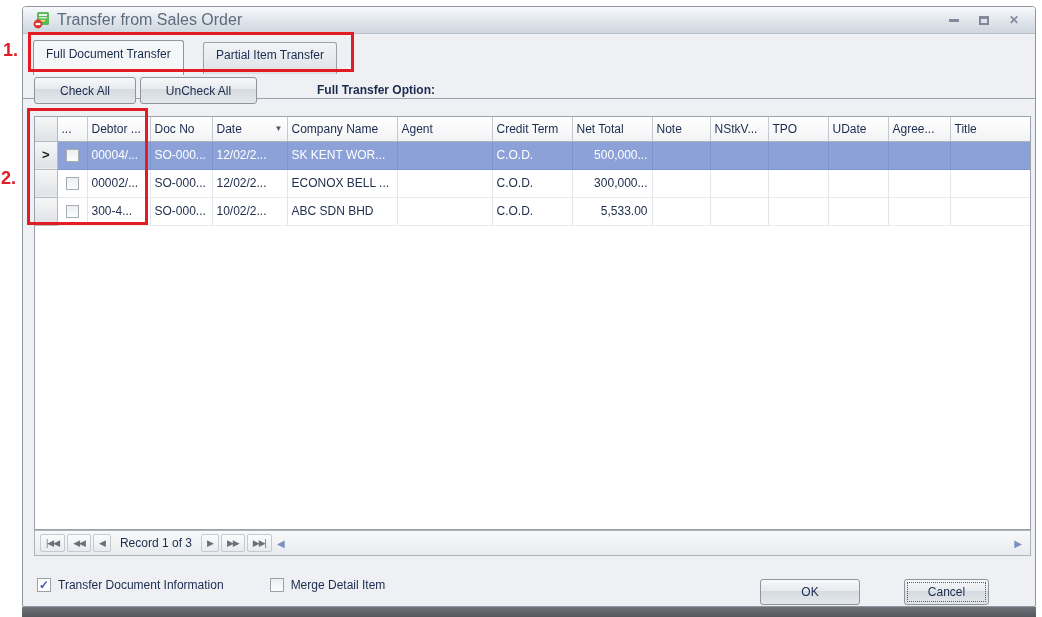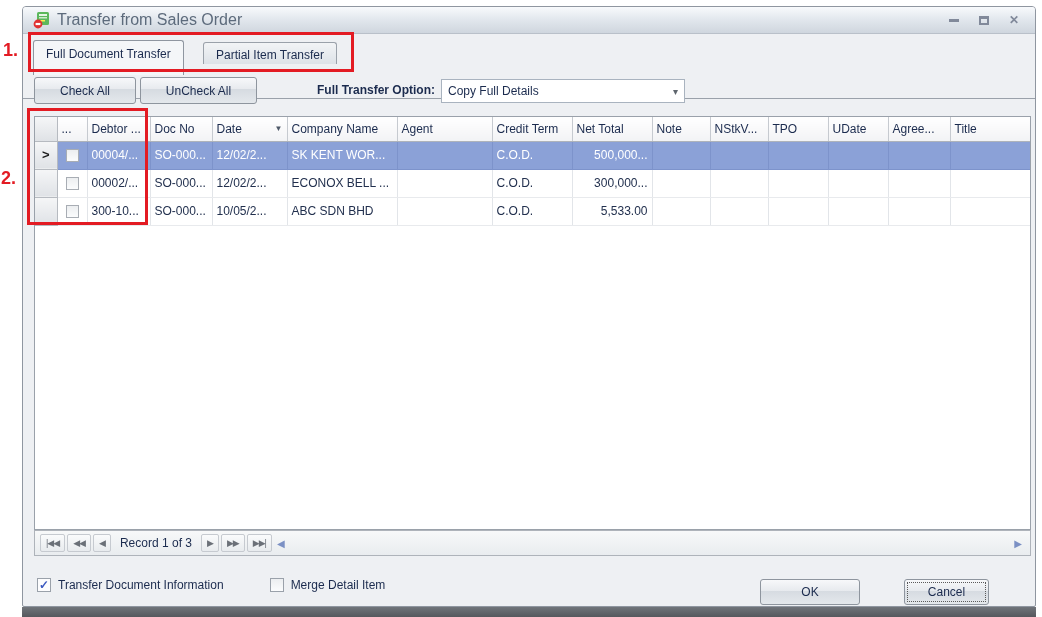--- a/index.html
+++ b/index.html
@@ -21,21 +21,21 @@
   .appicon { width:17px; height:17px; margin-right:7px; flex:0 0 auto; }
   .title { color:#5d6b7c; font-size:16px; }
   .wincontrols { margin-left:auto; display:flex; align-items:center; gap:20px; padding-right:6px; }
   .wc { color:#81899a; font-weight:bold; font-size:12px; cursor:default; display:flex; align-items:center; }
   .minbar { display:inline-block; width:10px; height:3px; background:#81899a; }
   .maxbox { display:inline-block; width:10px; height:9px; border:2px solid #81899a; border-top-width:3px; }
 
   
   .tabstrip { position:absolute; left:0; top:32px; width:100%; height:28px; }
   .tabline { position:absolute; left:0; top:59px; width:100%; height:0; border-top:1px solid #9aa1aa; }
-  .tab { position:absolute; top:3px; height:22px; line-height:24px; padding:0 12px;
+  .tab { position:absolute; top:3px; height:32px; line-height:24px; padding:0 12px;
          color:#1b2b4e; border:1px solid #9aa1aa; border-bottom:none; border-radius:3px 3px 0 0;
          background:linear-gradient(#f2f4f6,#dde2e8); z-index:1; }
   .tab.active { top:1px; height:35px; line-height:27px; background:#f4f6f8; z-index:3;
                 border-color:#8f96a0; }
   .tab.t2 { left:180px; z-index:2; }
   .tab.t1 { left:10px; }
 
   
   .btn { position:absolute; height:27px; color:#1b2b4e; font-size:12px; font-family:"Liberation Sans",sans-serif;
          background:linear-gradient(#f7f8fa,#e7eaee 45%,#d6dbe1 46%,#e4e8ec);
@@ -130,24 +130,20 @@
 
     <div class="tabstrip">
       <div class="tabline"></div>
       <div class="tab t1 active">Full Document Transfer</div>
       <div class="tab t2">Partial Item Transfer</div>
     </div>
 
     <button class="btn btn-uncheckall">UnCheck All</button>
     <button class="btn btn-checkall">Check All</button>
     <span class="optlabel">Full Transfer Option:</span>
-    <div class="dropdown">
-      <span>Copy Full Details</span>
-      <span class="ddarrow">▾</span>
-    </div>
 
     <div class="grid">
       <table class="g">
         <colgroup>
           <col style="width:22px">
             <col style="width:30px">
             <col style="width:63px">
             <col style="width:62px">
           <col style="width:75px">
             <col style="width:110px">
@@ -222,23 +218,23 @@
             <td></td>
             <td></td>
             <td></td>
             <td></td>
           </tr>
           <tr>
             <td class="ind"></td>
             <td>
                 <div class="cb"></div>
               </td>
-            <td>300-10...</td>
+            <td>300-4...</td>
             <td>SO-000...</td>
-            <td>10/05/2...</td>
+            <td>10/02/2...</td>
             <td>ABC SDN BHD</td>
             <td></td>
             <td>C.O.D.</td>
             <td class="num">5,533.00</td>
             <td></td>
             <td></td>
             <td></td>
             <td></td>
             <td></td>
             <td></td>

